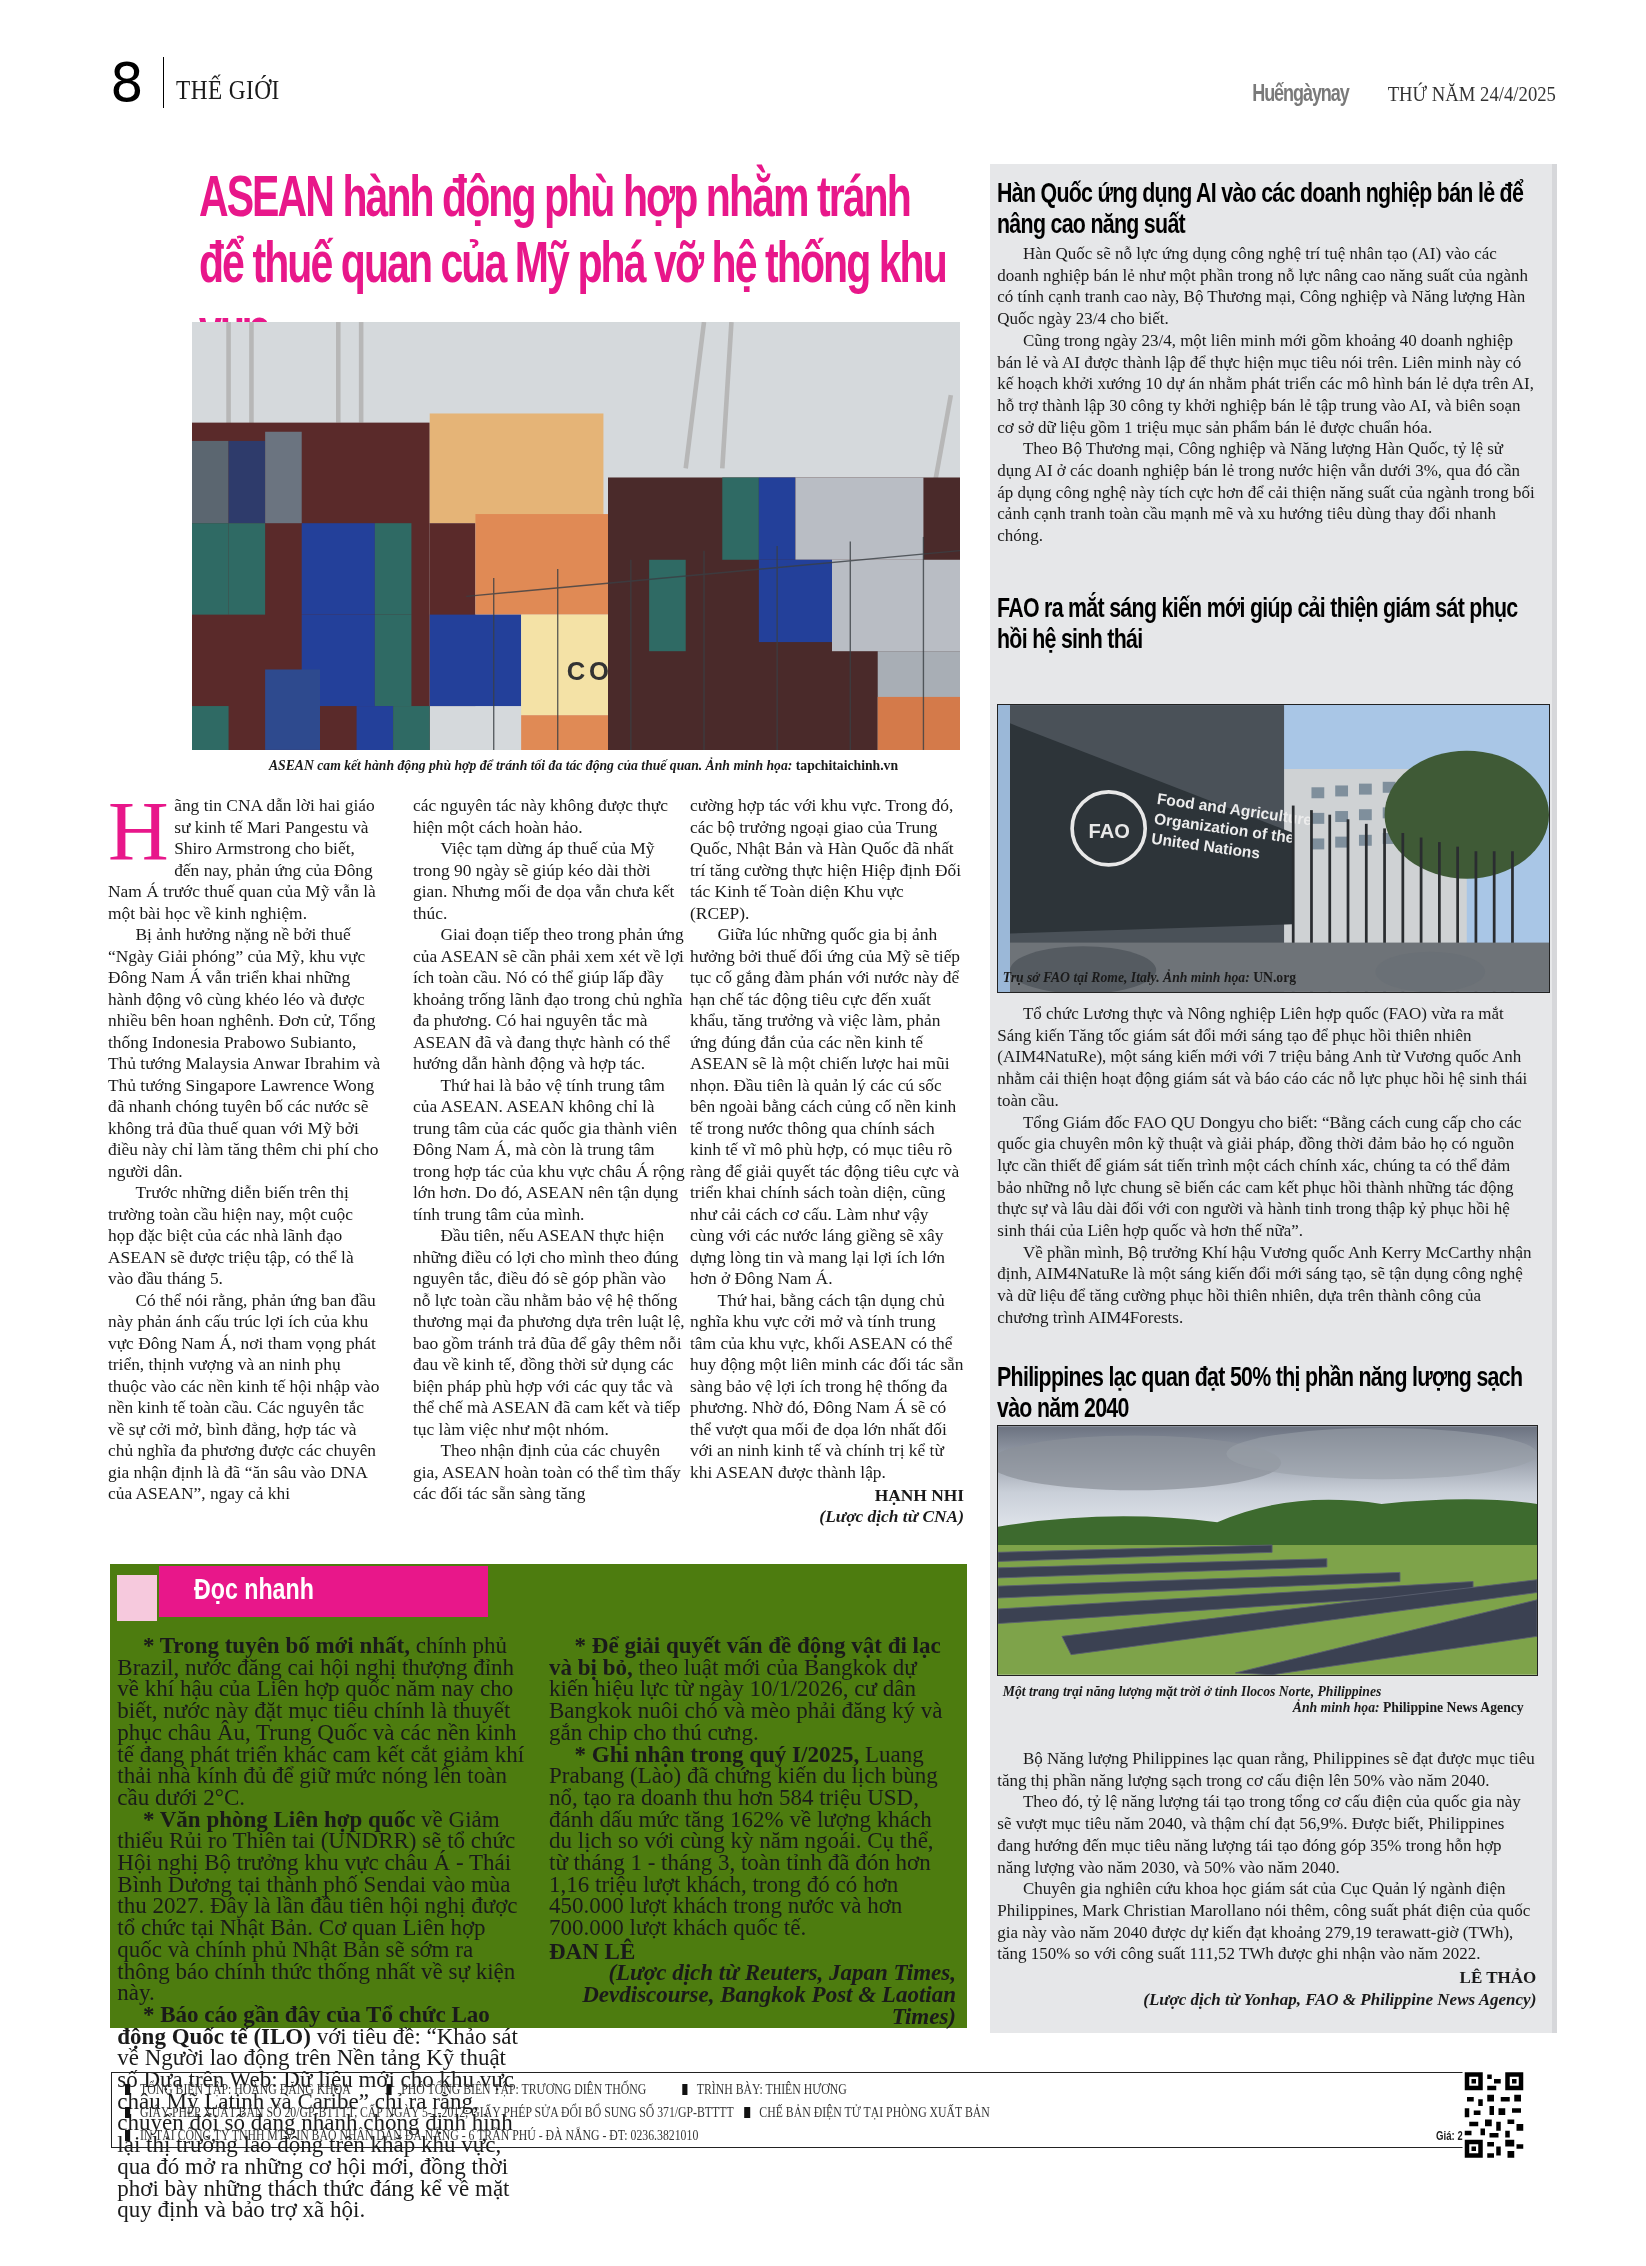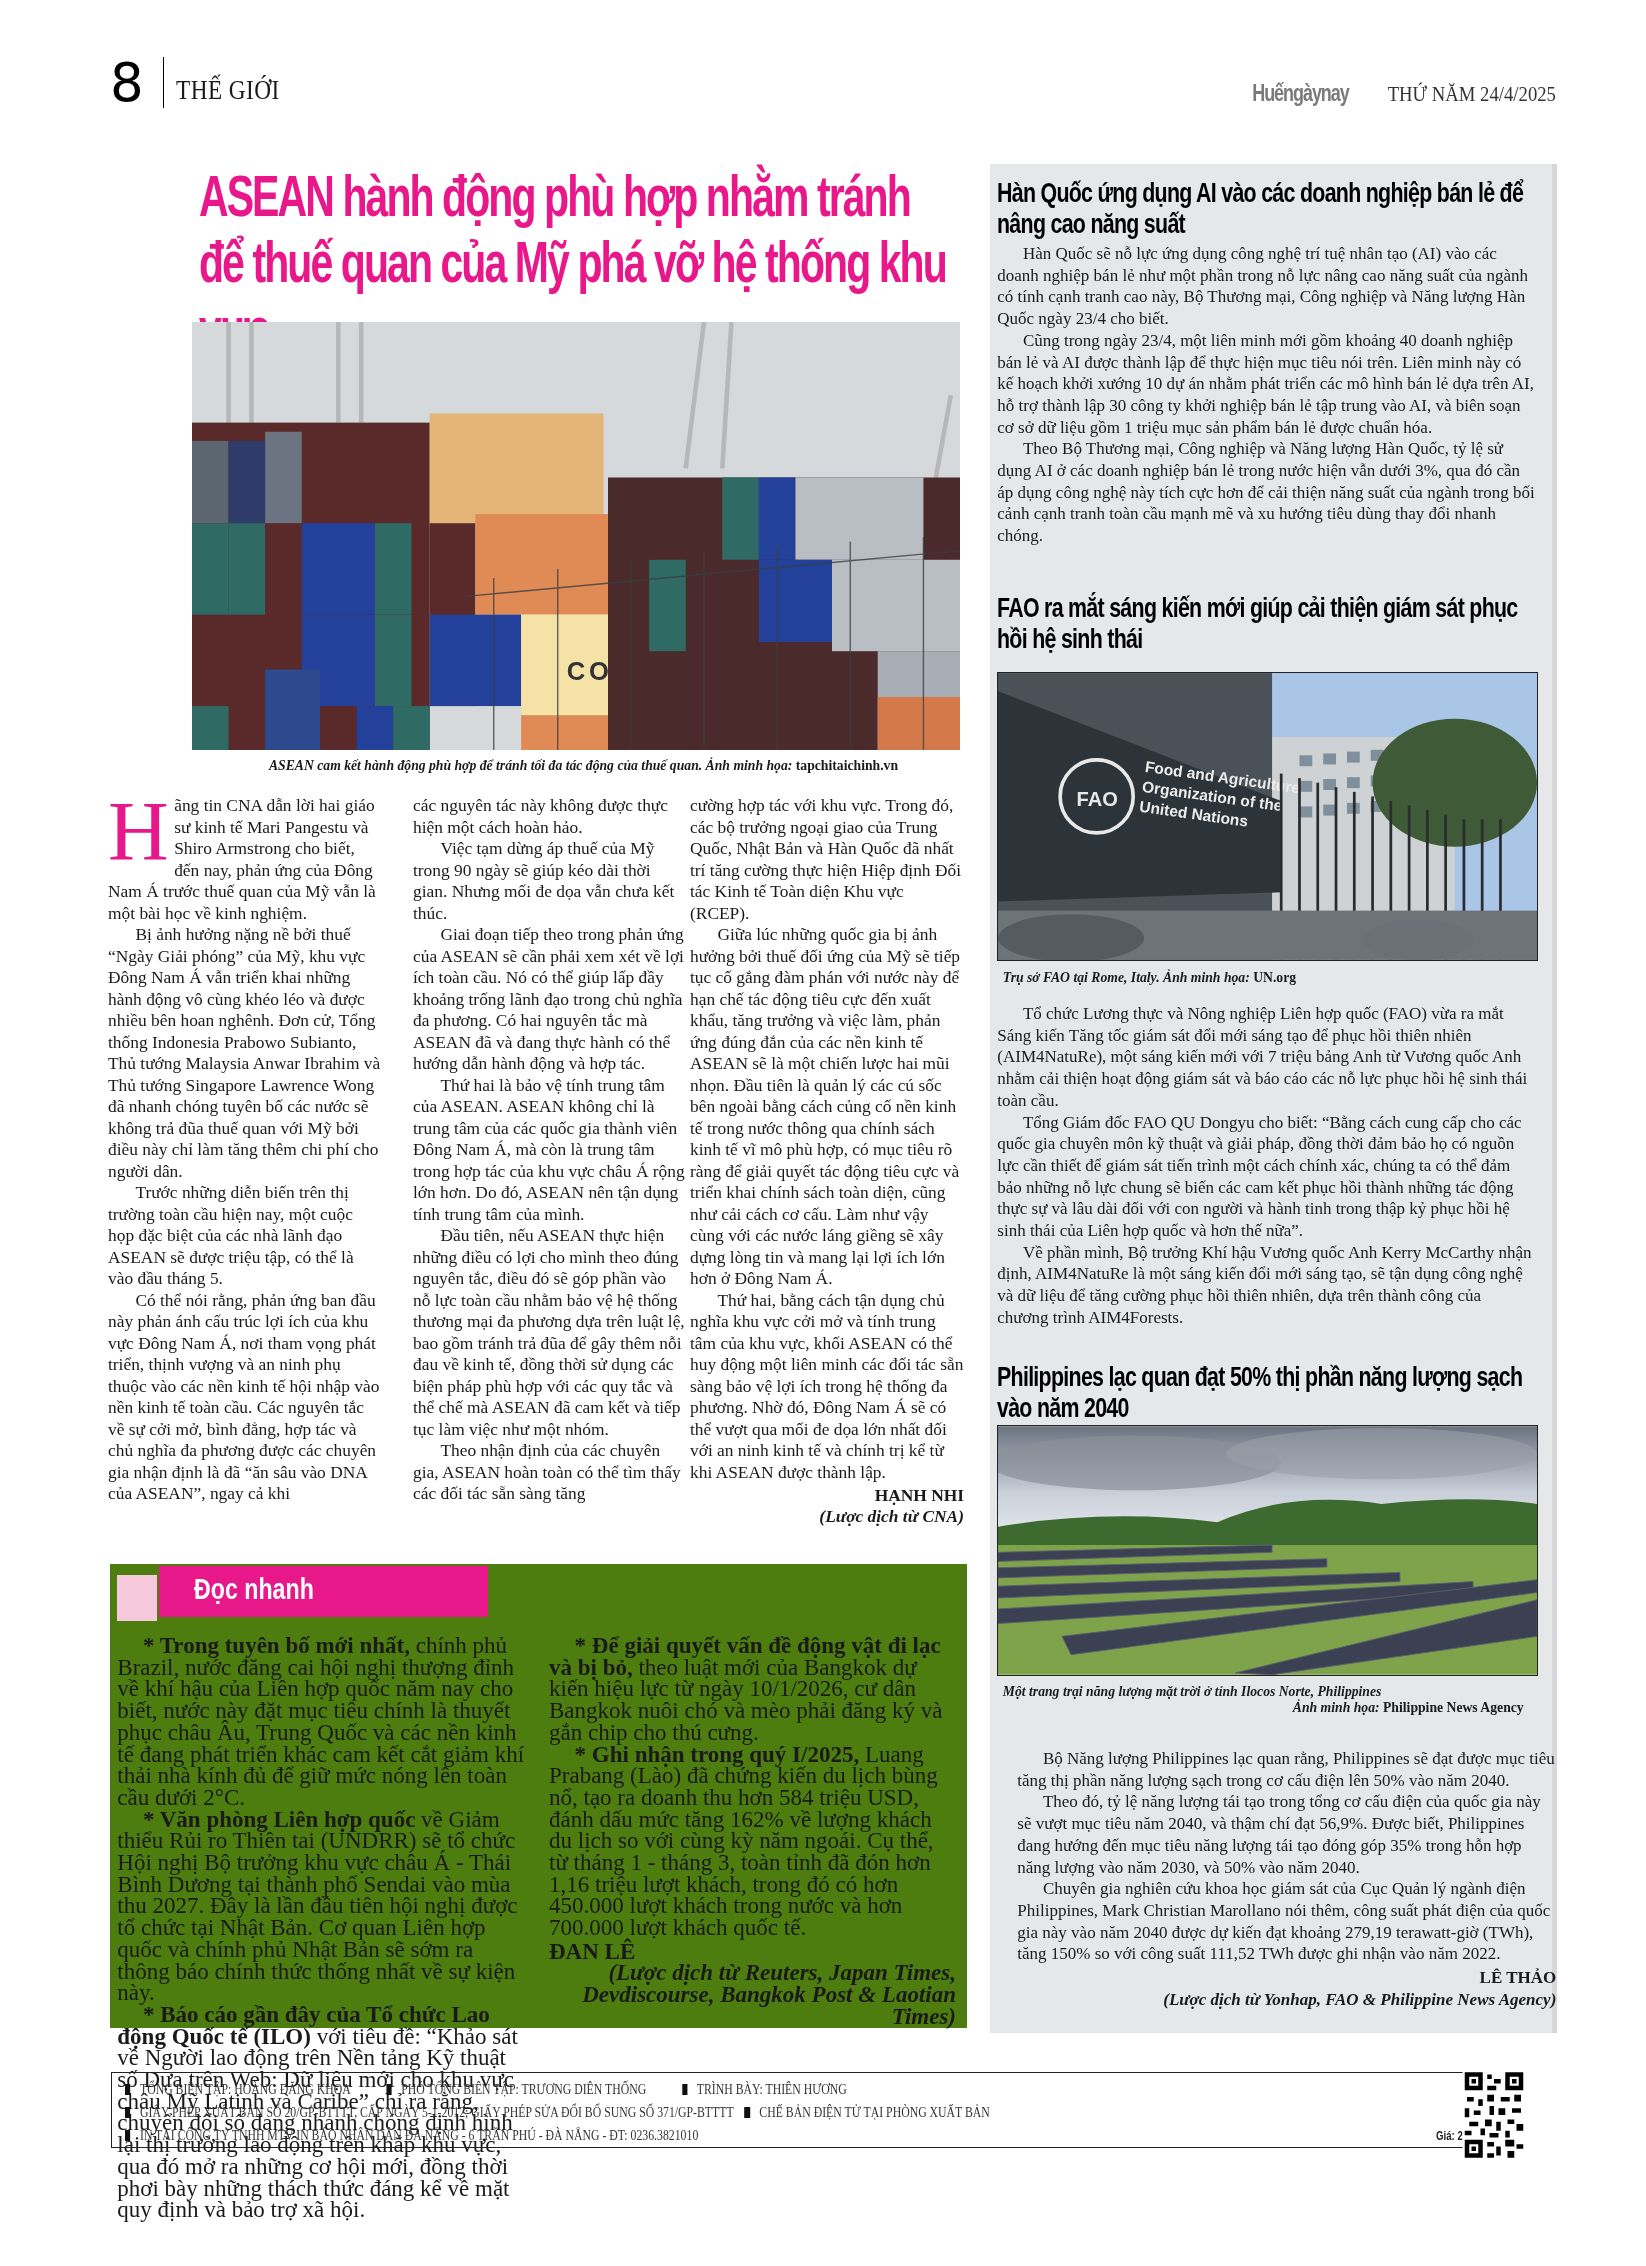--- a/index.html
+++ b/index.html
@@ -185,21 +185,21 @@
 <div class="sidebar">
 
   <div class="side-h" style="top:12.8px;">Hàn Quốc ứng dụng AI vào các doanh nghiệp bán lẻ để nâng cao năng suất</div>
   <div class="side-body" style="top:79px;">
     <p>Hàn Quốc sẽ nỗ lực ứng dụng công nghệ trí tuệ nhân tạo (AI) vào các doanh nghiệp bán lẻ như một phần trong nỗ lực nâng cao năng suất của ngành có tính cạnh tranh cao này, Bộ Thương mại, Công nghiệp và Năng lượng Hàn Quốc ngày 23/4 cho biết.</p>
     <p>Cũng trong ngày 23/4, một liên minh mới gồm khoảng 40 doanh nghiệp bán lẻ và AI được thành lập để thực hiện mục tiêu nói trên. Liên minh này có kế hoạch khởi xướng 10 dự án nhằm phát triển các mô hình bán lẻ dựa trên AI, hỗ trợ thành lập 30 công ty khởi nghiệp bán lẻ tập trung vào AI, và biên soạn cơ sở dữ liệu gồm 1 triệu mục sản phẩm bán lẻ được chuẩn hóa.</p>
     <p>Theo Bộ Thương mại, Công nghiệp và Năng lượng Hàn Quốc, tỷ lệ sử dụng AI ở các doanh nghiệp bán lẻ trong nước hiện vẫn dưới 3%, qua đó cần áp dụng công nghệ này tích cực hơn để cải thiện năng suất của ngành trong bối cảnh cạnh tranh toàn cầu mạnh mẽ và xu hướng tiêu dùng thay đổi nhanh chóng.</p>
   </div>
 
   <div class="side-h" style="top:428px;">FAO ra mắt sáng kiến mới giúp cải thiện giám sát phục hồi hệ sinh thái</div>
-  <div class="side-photo" style="top:508px; height:287px; background:#9bb8d8;">
+  <div class="side-photo" style="top:540px; height:287px; background:#9bb8d8;padding-left:12px;">
     <svg width="539" height="287" viewBox="0 0 590 314">
       <rect x="0" y="0" width="590" height="314" fill="#a9c6e6"></rect>
       <rect x="300" y="70" width="200" height="244" fill="#cfd2d4"></rect>
       <g fill="#7f8f9c">
         <rect x="330" y="90" width="14" height="12"></rect>
           <rect x="356" y="88" width="14" height="12"></rect>
           <rect x="382" y="86" width="14" height="12"></rect>
           <rect x="408" y="84" width="14" height="12"></rect>
           <rect x="434" y="82" width="14" height="12"></rect>
           <rect x="460" y="80" width="14" height="12"></rect>
@@ -277,21 +277,21 @@
         <polygon points="0,200 520,170 520,182 0,216"></polygon>
         <polygon points="70,230 590,168 590,182 80,250"></polygon>
         <polygon points="260,270 590,190 590,230 300,272"></polygon>
       </g>
     </svg>
   </div>
   <div class="side-cap" style="top:1520px;">
     <div>Một trang trại năng lượng mặt trời ở tỉnh Ilocos Norte, Philippines</div>
     <div style="text-align:right; padding-right:9.1px;"><span>Ảnh minh họa: </span><span class="src">Philippine News Agency</span></div>
   </div>
-  <div class="side-body" style="top:1584px;margin-left:20px;">
+  <div class="side-body" style="top:1584px;">
     <p>Bộ Năng lượng Philippines lạc quan rằng, Philippines sẽ đạt được mục tiêu tăng thị phần năng lượng sạch trong cơ cấu điện lên 50% vào năm 2040.</p>
     <p>Theo đó, tỷ lệ năng lượng tái tạo trong tổng cơ cấu điện của quốc gia này sẽ vượt mục tiêu năm 2040, và thậm chí đạt 56,9%. Được biết, Philippines đang hướng đến mục tiêu năng lượng tái tạo đóng góp 35% trong hỗn hợp năng lượng vào năm 2030, và 50% vào năm 2040.</p>
     <p>Chuyên gia nghiên cứu khoa học giám sát của Cục Quản lý ngành điện Philippines, Mark Christian Marollano nói thêm, công suất phát điện của quốc gia này vào năm 2040 được dự kiến đạt khoảng 279,19 terawatt-giờ (TWh), tăng 150% so với công suất 111,52 TWh được ghi nhận vào năm 2022.</p>
     <p class="byline" style="text-align:right;">LÊ THẢO</p>
     <p class="byline-src" style="text-align:right;">(Lược dịch từ Yonhap, FAO &amp; Philippine News Agency)</p>
   </div>
 </div>
 
 <div class="footer">
   <div class="foot-row" style="top:9.1px;">

